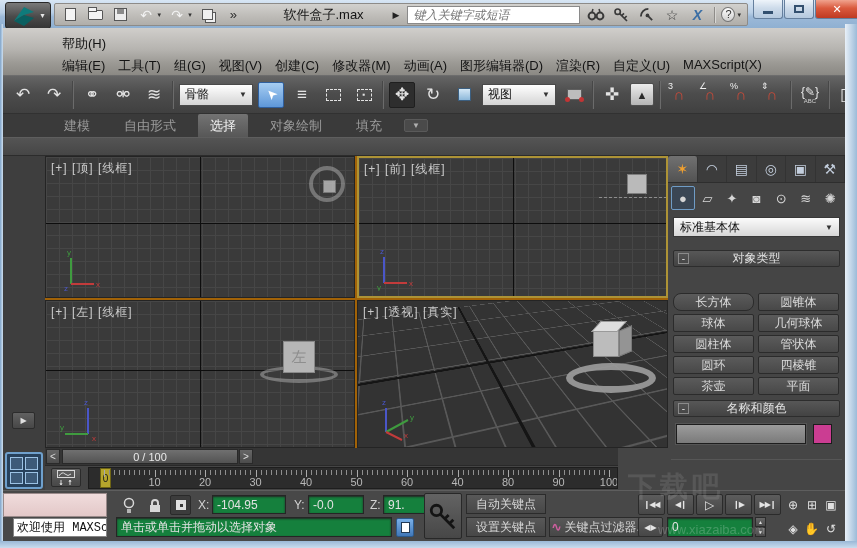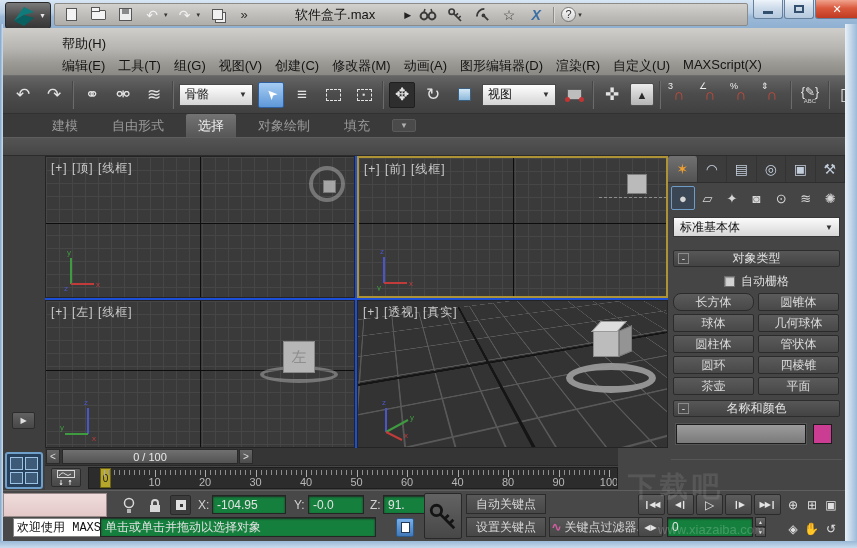--- a/index.html
+++ b/index.html
@@ -70,33 +70,33 @@
   .kbd-btn { width:24px; height:23px; background:linear-gradient(#ececec,#b5b5b5); border:1px solid #4f4f4f; border-radius:2px;
     color:#2a2a2a; font-size:11px; display:flex; align-items:center; justify-content:center; flex:0 0 auto; }
   .magnet { position:relative; }
   .magnet .mg { color:#d04a38; font-weight:bold; font-size:15px; }
   .magnet .sub { position:absolute; left:2px; top:0px; font-size:9px; color:#f0f0f0; }
   .named-sel { font-size:12px; color:#e8e8e8; }
   .named-sel .abc { font-size:6px; letter-spacing:0; color:#d0d0d0; }
 
   
   .ribbon-tabs { position:absolute; left:0; top:114px; width:857px; height:23px; background:#3a3a3a;
-    display:flex; align-items:stretch; padding-left:40px; gap:10px; }
+    display:flex; align-items:stretch; padding-left:52px; gap:10px; }
   .rtab { color:#9b9b9b; font-size:13px; padding:3px 12px 2px; align-self:flex-end; }
   .rtab.active { background:linear-gradient(#737373,#575757); color:#f2f2f2; border-radius:2px 2px 0 0; }
   .rtab-caret { align-self:center; color:#b0b0b0; font-size:8px; background:#4a4a4a; border:1px solid #5a5a5a; padding:1px 7px; border-radius:2px; }
   .ribbon-strip { position:absolute; left:0; top:137px; width:857px; height:19px;
     background:linear-gradient(#545454,#464646); border-top:1px solid #5e5e5e; border-bottom:1px solid #2c2c2c; }
 
   
   .left-strip { position:absolute; left:0; top:156px; width:45px; height:292px; background:#3e3e3e; }
   .expand-btn { position:absolute; left:12px; top:256px; width:23px; height:17px;
     background:linear-gradient(#616161,#474747); border:1px solid #2c2c2c; border-radius:2px;
     color:#e0e0e0; font-size:8px; display:flex; align-items:center; justify-content:center; }
-  .viewports { position:absolute; left:45px; top:156px; width:623px; height:292px; background:#1d4ed8; }
+  .viewports { position:absolute; left:45px; top:156px; width:623px; height:292px; background:#a16207; }
   .vp { position:absolute; overflow:hidden; background-color:#3a3a3a; }
   .grid-bg { background-image:
       linear-gradient(#464646 1px,transparent 1px), linear-gradient(90deg,#464646 1px,transparent 1px),
       linear-gradient(#2e2e2e 1px,transparent 1px), linear-gradient(90deg,#2e2e2e 1px,transparent 1px);
     background-size:13px 13px,13px 13px,65px 65px,65px 65px; }
   .vp1 { left:0; top:0; width:310px; height:142px; border:1px solid #242424; }
   .vp2 { left:312px; top:0; width:311px; height:142px; border:2px solid #ad9336; }
   .vp3 { left:0; top:144px; width:310px; height:148px; border:1px solid #242424; }
   .vp4 { left:312px; top:144px; width:311px; height:148px; border:1px solid #242424; background-color:#333333; }
   .vp-label { position:absolute; left:5px; top:3px; color:#cbcbcb; font-size:12px; letter-spacing:1px; z-index:3; }
@@ -181,21 +181,21 @@
   .grid-glyph::after { content:""; position:absolute; left:4px; top:4px; width:3px; height:3px; background:#3a3a3a; }
   .coord-label { position:absolute; top:7px; color:#d2d2d2; font-size:12px; }
   .sunken { background:#15803d; border:1px solid #252525; box-shadow:inset 0 1px 2px #242424; color:#e2e2e2; font-size:12px;
     display:flex; align-items:center; padding:0 4px; overflow:hidden; white-space:nowrap; }
   .coord-field { position:absolute; top:4px; height:19px; }
   .key-btn { position:absolute; left:424px; top:2px; width:38px; height:46px; background:linear-gradient(#636363,#474747);
     border:1px solid #282828; border-radius:2px; display:flex; align-items:center; justify-content:center; z-index:2; }
   .ak-btn { position:absolute; height:20px; background:linear-gradient(#585858,#474747); border:1px solid #2b2b2b;
     color:#d8d8d8; font-size:12px; display:flex; align-items:center; justify-content:center; gap:3px; }
   .dd-caret2 { font-size:8px; color:#ccc; margin-left:auto; }
-  .prompt-field { position:absolute; left:100px; top:26px; width:276px; height:20px; }
+  .prompt-field { position:absolute; left:116px; top:26px; width:276px; height:20px; }
   .info-btn { position:absolute; left:396px; top:27px; width:18px; height:19px; background:linear-gradient(#7ab0e8,#4178b8);
     border:1px solid #2c5a8c; border-radius:2px; display:flex; align-items:center; justify-content:center; z-index:2; }
   .info-page { width:9px; height:11px; background:#fff; border:1px solid #223a55; }
   .pb { position:absolute; left:638px; top:3px; display:flex; gap:2px; }
   .pb-btn { width:27px; height:21px; background:linear-gradient(#5c5c5c,#474747); border:1px solid #2b2b2b; border-radius:2px;
     color:#e4e4e4; font-size:8px; display:flex; align-items:center; justify-content:center; letter-spacing:-1px; }
   .pb-btn.play { font-size:12px; letter-spacing:0; }
   .keymode-btn { position:absolute; left:638px; top:26px; width:25px; height:20px; background:linear-gradient(#5c5c5c,#474747);
     border:1px solid #2b2b2b; border-radius:2px; color:#e4e4e4; font-size:8px; display:flex; align-items:center; justify-content:center; }
   .frame-field { position:absolute; left:667px; top:26px; width:86px; height:20px; }
@@ -232,20 +232,23 @@
       <span class="qat-i">↶</span>
         <span class="qat-caret">▾</span>
       <span class="qat-i">↷</span>
         <span class="qat-caret">▾</span>
       <span class="qat-i">
           <span class="mini-sheets"></span>
         </span>
       <span class="qat-i" style="color:#2f2f2f;font-size:13px;">»</span>
       <span class="doc-title">软件盒子.max</span>
       <span class="flyout">▶</span>
+      <span class="search-box">
+        <input placeholder="键入关键字或短语" style="">
+      </span>
       <span class="sb-ic">
         <svg width="18" height="13" viewBox="0 0 18 13">
             <circle cx="5" cy="8" r="3.4" fill="none" stroke="#3a3a3a" stroke-width="2"></circle>
             <circle cx="13" cy="8" r="3.4" fill="none" stroke="#3a3a3a" stroke-width="2"></circle>
             <path d="M5 4 L6 1 M13 4 L12 1" stroke="#3a3a3a" stroke-width="1.5" fill="none"></path>
           </svg>
       </span>
       <span class="sb-ic">
         <svg width="16" height="16" viewBox="0 0 24 24">
             <circle cx="7" cy="7" r="4" fill="none" stroke="#3a3a3a" stroke-width="2.5"></circle>
@@ -478,24 +481,20 @@
       <span class="cmd-sub-i">≋</span>
       <span class="cmd-sub-i">✺</span>
     </div>
     <div class="cat-dd">
       <span>标准基本体</span>
       <span class="dd-caret">▼</span>
     </div>
     <div class="rollout" style="top:94px;">
       <span class="minus">-</span>
       <span>对象类型</span>
-    </div>
-    <div class="autogrid">
-      <span class="checkbox"></span>
-      <span>自动栅格</span>
     </div>
     <div class="obj-btn" style="left:5px;top:137px;border-radius:8px;">长方体</div>
     <div class="obj-btn" style="left:90px;top:137px;">圆锥体</div>
     <div class="obj-btn" style="left:5px;top:158px;">球体</div>
     <div class="obj-btn" style="left:90px;top:158px;">几何球体</div>
     <div class="obj-btn" style="left:5px;top:179px;">圆柱体</div>
     <div class="obj-btn" style="left:90px;top:179px;">管状体</div>
     <div class="obj-btn" style="left:5px;top:200px;">圆环</div>
     <div class="obj-btn" style="left:90px;top:200px;">四棱锥</div>
     <div class="obj-btn" style="left:5px;top:221px;">茶壶</div>

